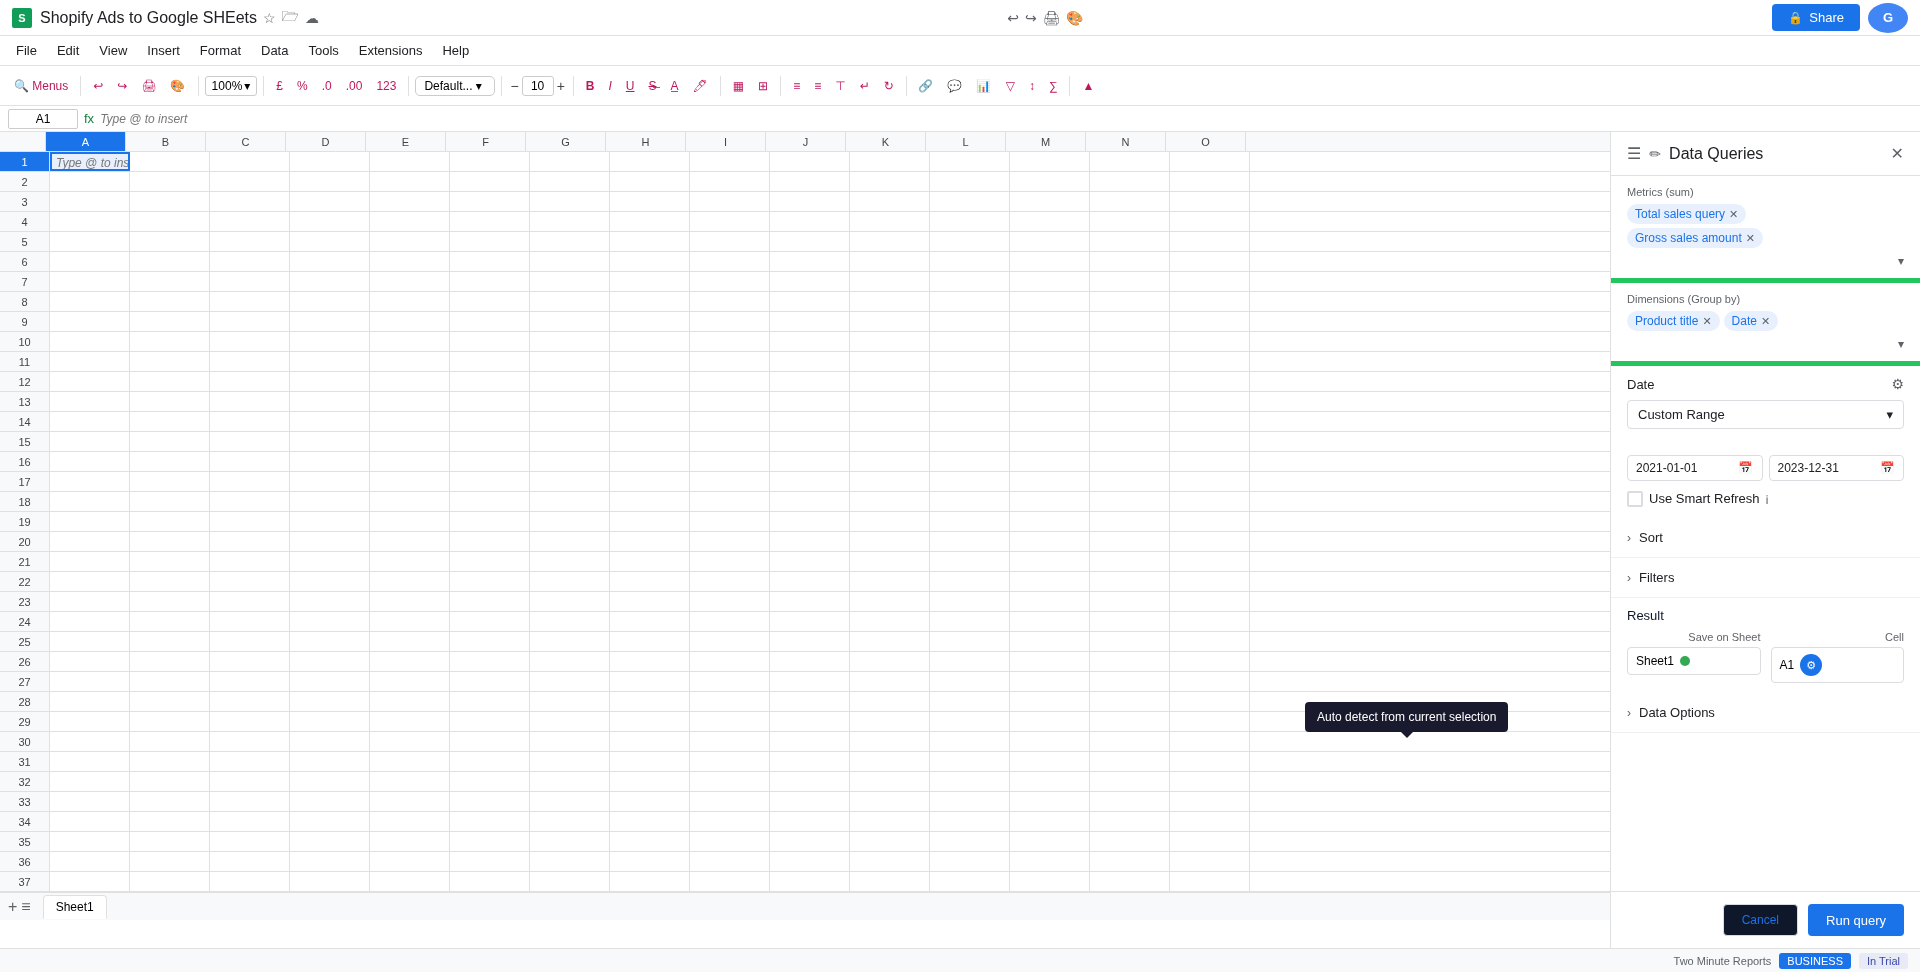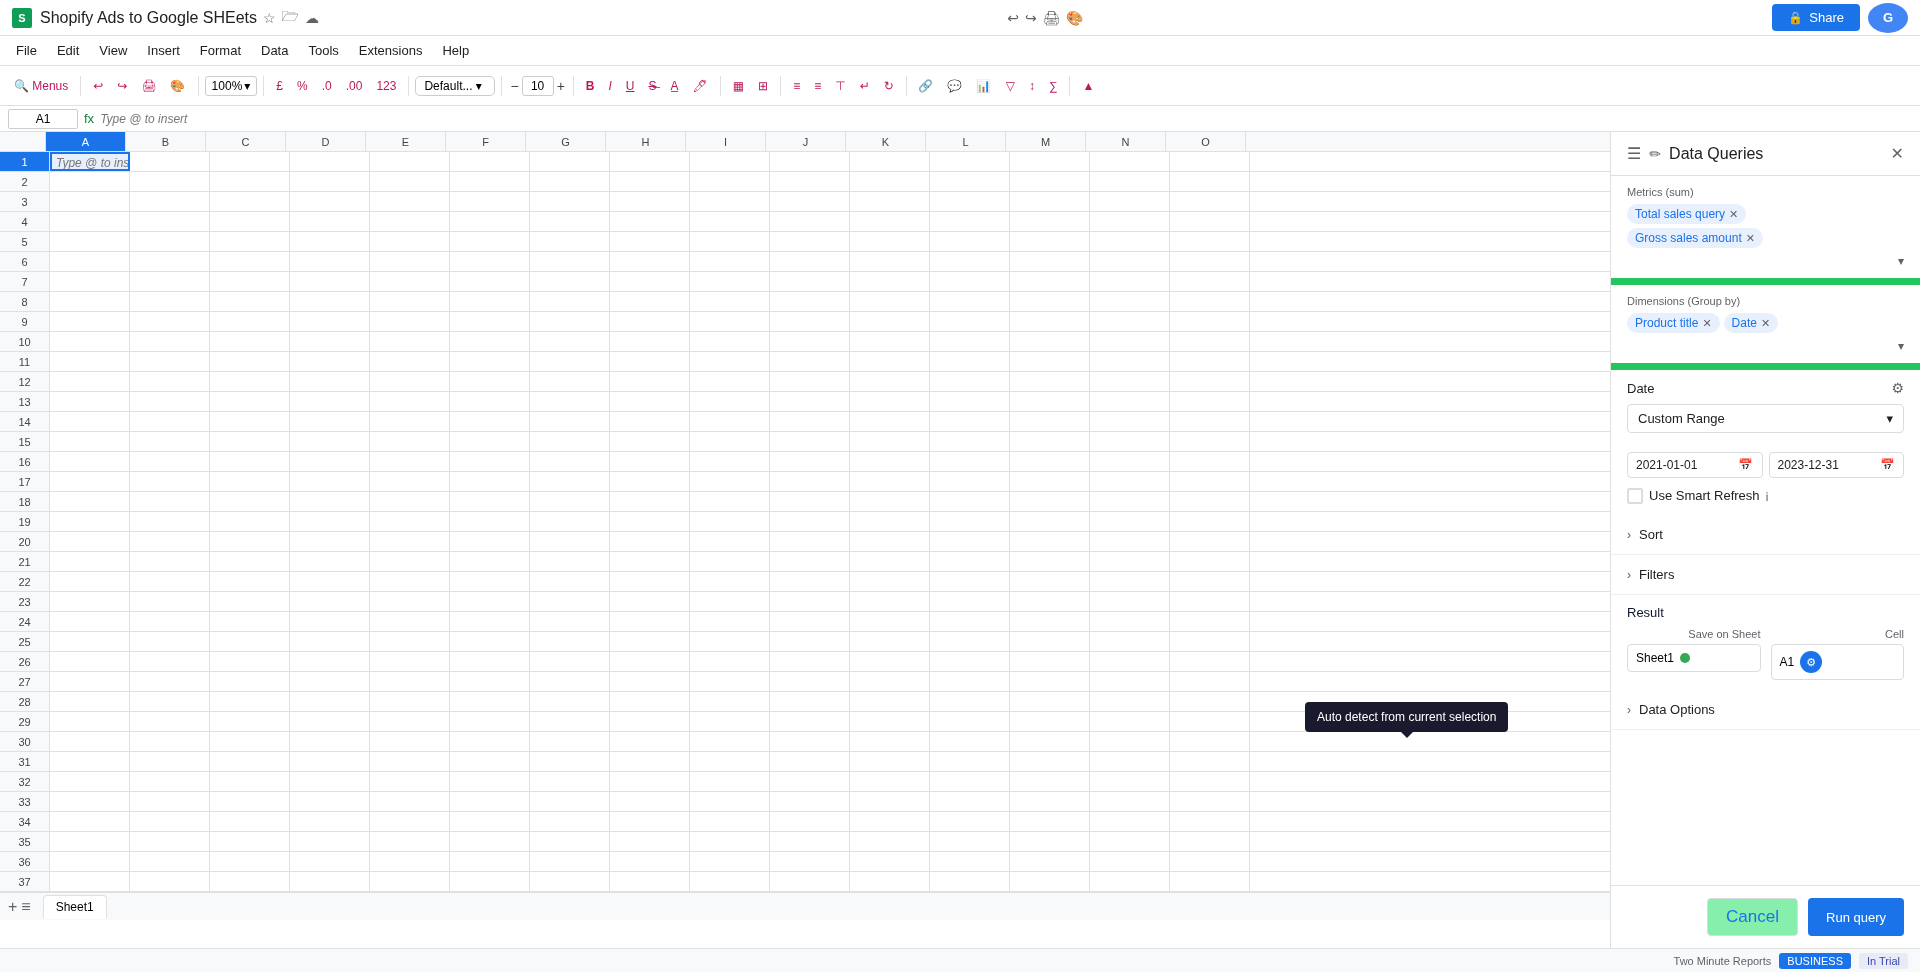--- a/index.html
+++ b/index.html
@@ -115,21 +115,21 @@
       border-bottom: 1px solid #e0e0e0; gap: 8px;
     }
     .panel-header .hamburger { font-size: 16px; color: #5f6368; cursor: pointer; }
     .panel-header .edit-icon { font-size: 14px; color: #5f6368; }
     .panel-title { font-size: 16px; color: #202124; font-weight: 500; flex: 1; }
     .panel-close { font-size: 16px; color: #5f6368; cursor: pointer; }
 
     .panel-body { flex: 1; overflow-y: auto; padding: 0; }
 
     
-    .panel-section { padding: 10px 16px; border-bottom: 7px solid #22c55e; }
+    .panel-section { padding: 10px 16px; border-bottom: 5px solid #22c55e; }
 
     .section-label { font-size: 11px; color: #5f6368; margin-bottom: 6px; font-weight: 500; }
 
     
     .tag-row { display: flex; flex-wrap: wrap; gap: 4px; margin-bottom: 4px; }
     .tag {
       display: inline-flex; align-items: center; gap: 4px;
       background: #e8f0fe; color: #1a73e8; font-size: 12px;
       padding: 3px 8px; border-radius: 12px;
     }
@@ -139,21 +139,21 @@
 
     
     .date-section { padding: 10px 16px; }
     .date-header { display: flex; justify-content: space-between; align-items: center; margin-bottom: 8px; }
     .date-label { font-size: 13px; color: #202124; font-weight: 500; }
     .date-settings-icon { color: #5f6368; font-size: 14px; cursor: pointer; }
 
     .date-range-select {
       border: 1px solid #dadce0; border-radius: 4px; padding: 6px 10px;
       font-size: 13px; color: #202124; display: flex; justify-content: space-between;
-      align-items: center; cursor: pointer; margin-bottom: 19px;
+      align-items: center; cursor: pointer; margin-bottom: 26px;
     }
 
     .date-inputs { display: flex; gap: 6px; margin-bottom: 10px; }
     .date-input {
       flex: 1; border: 1px solid #dadce0; border-radius: 4px; padding: 5px 8px;
       font-size: 12px; color: #202124; display: flex; justify-content: space-between; align-items: center;
     }
     .cal-icon { color: #5f6368; font-size: 12px; }
 
     .smart-refresh { display: flex; align-items: flex-start; gap: 6px; font-size: 13px; color: #202124; }
@@ -201,22 +201,22 @@
       transform: translateX(-50%);
       border: 6px solid transparent; border-top-color: #1a1a2e; border-bottom: none;
     }
 
     
     .panel-footer {
       display: flex; justify-content: flex-end; gap: 10px;
       padding: 12px 16px; border-top: 1px solid #e0e0e0; background: #fff;
     }
     .btn-cancel {
-      padding: 8px 18px; background: #86efac; color: #1a73e8;
-      border: 1px solid #dadce0; border-radius: 4px; font-size: 17px; cursor: pointer;
+      padding: 8px 18px; background: #0f172a; color: #1a73e8;
+      border: 1px solid #dadce0; border-radius: 4px; font-size: 12px; cursor: pointer;
     }
     .btn-run {
       padding: 8px 18px; background: #1a73e8; color: #fff;
       border: none; border-radius: 4px; font-size: 13px; cursor: pointer;
     }
 
     
     .status-bar {
       display: flex; align-items: center; justify-content: flex-end;
       height: 24px; background: #f8f9fa; border-top: 1px solid #e0e0e0;

